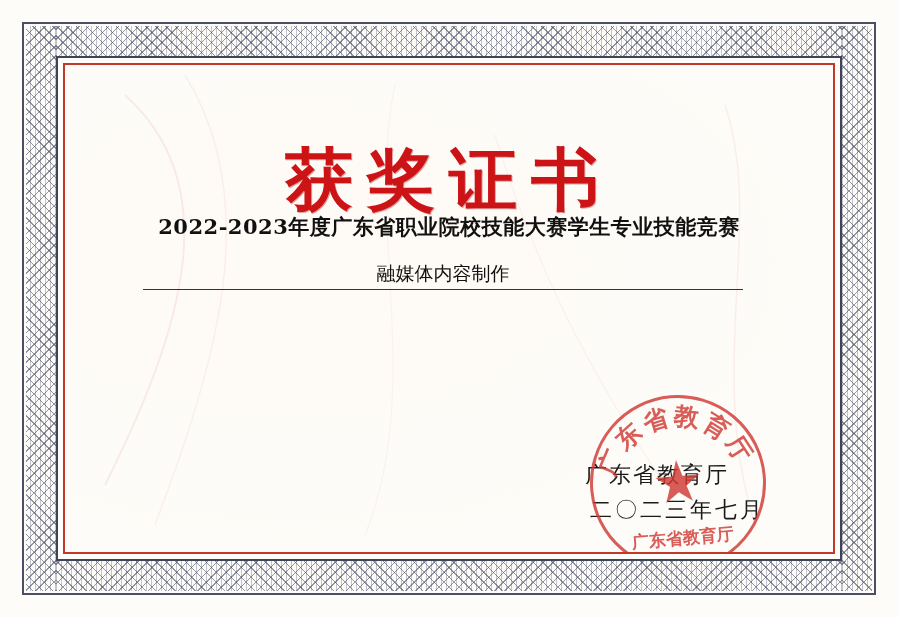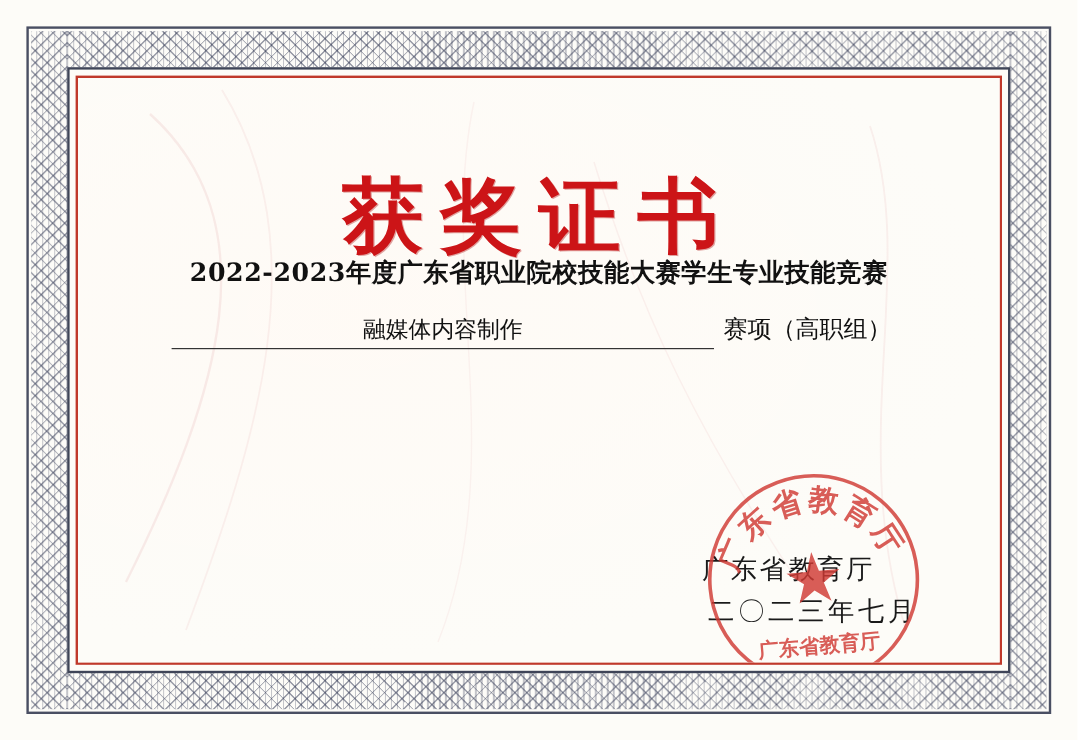--- a/index.html
+++ b/index.html
@@ -244,21 +244,20 @@
       <path d="M430,70 C470,200 520,300 600,420" stroke="#f0cccc" stroke-width="1.2" fill="none"></path>
       <path d="M330,20 C300,160 360,320 300,470" stroke="#f2d4d4" stroke-width="1.2" fill="none"></path>
     </svg>
 
     <div class="title">获奖证书</div>
 
     <div class="subtitle">2022-2023年度广东省职业院校技能大赛学生专业技能竞赛</div>
 
     <div class="event-line">
       <span class="event-blank">融媒体内容制作</span>
-      <span class="event-tail">赛项（高职组）</span>
     </div>
 
 
     <div class="issuer">广东省教育厅</div>
     <div class="issue-date">二〇二三年七月</div>
 
     <div class="seal">
       <svg class="seal-arc" viewBox="0 0 170 170">
         <defs>
           <path id="arcpath" d="M 20,92 A 65,65 0 0 1 150,92" fill="none"></path>

